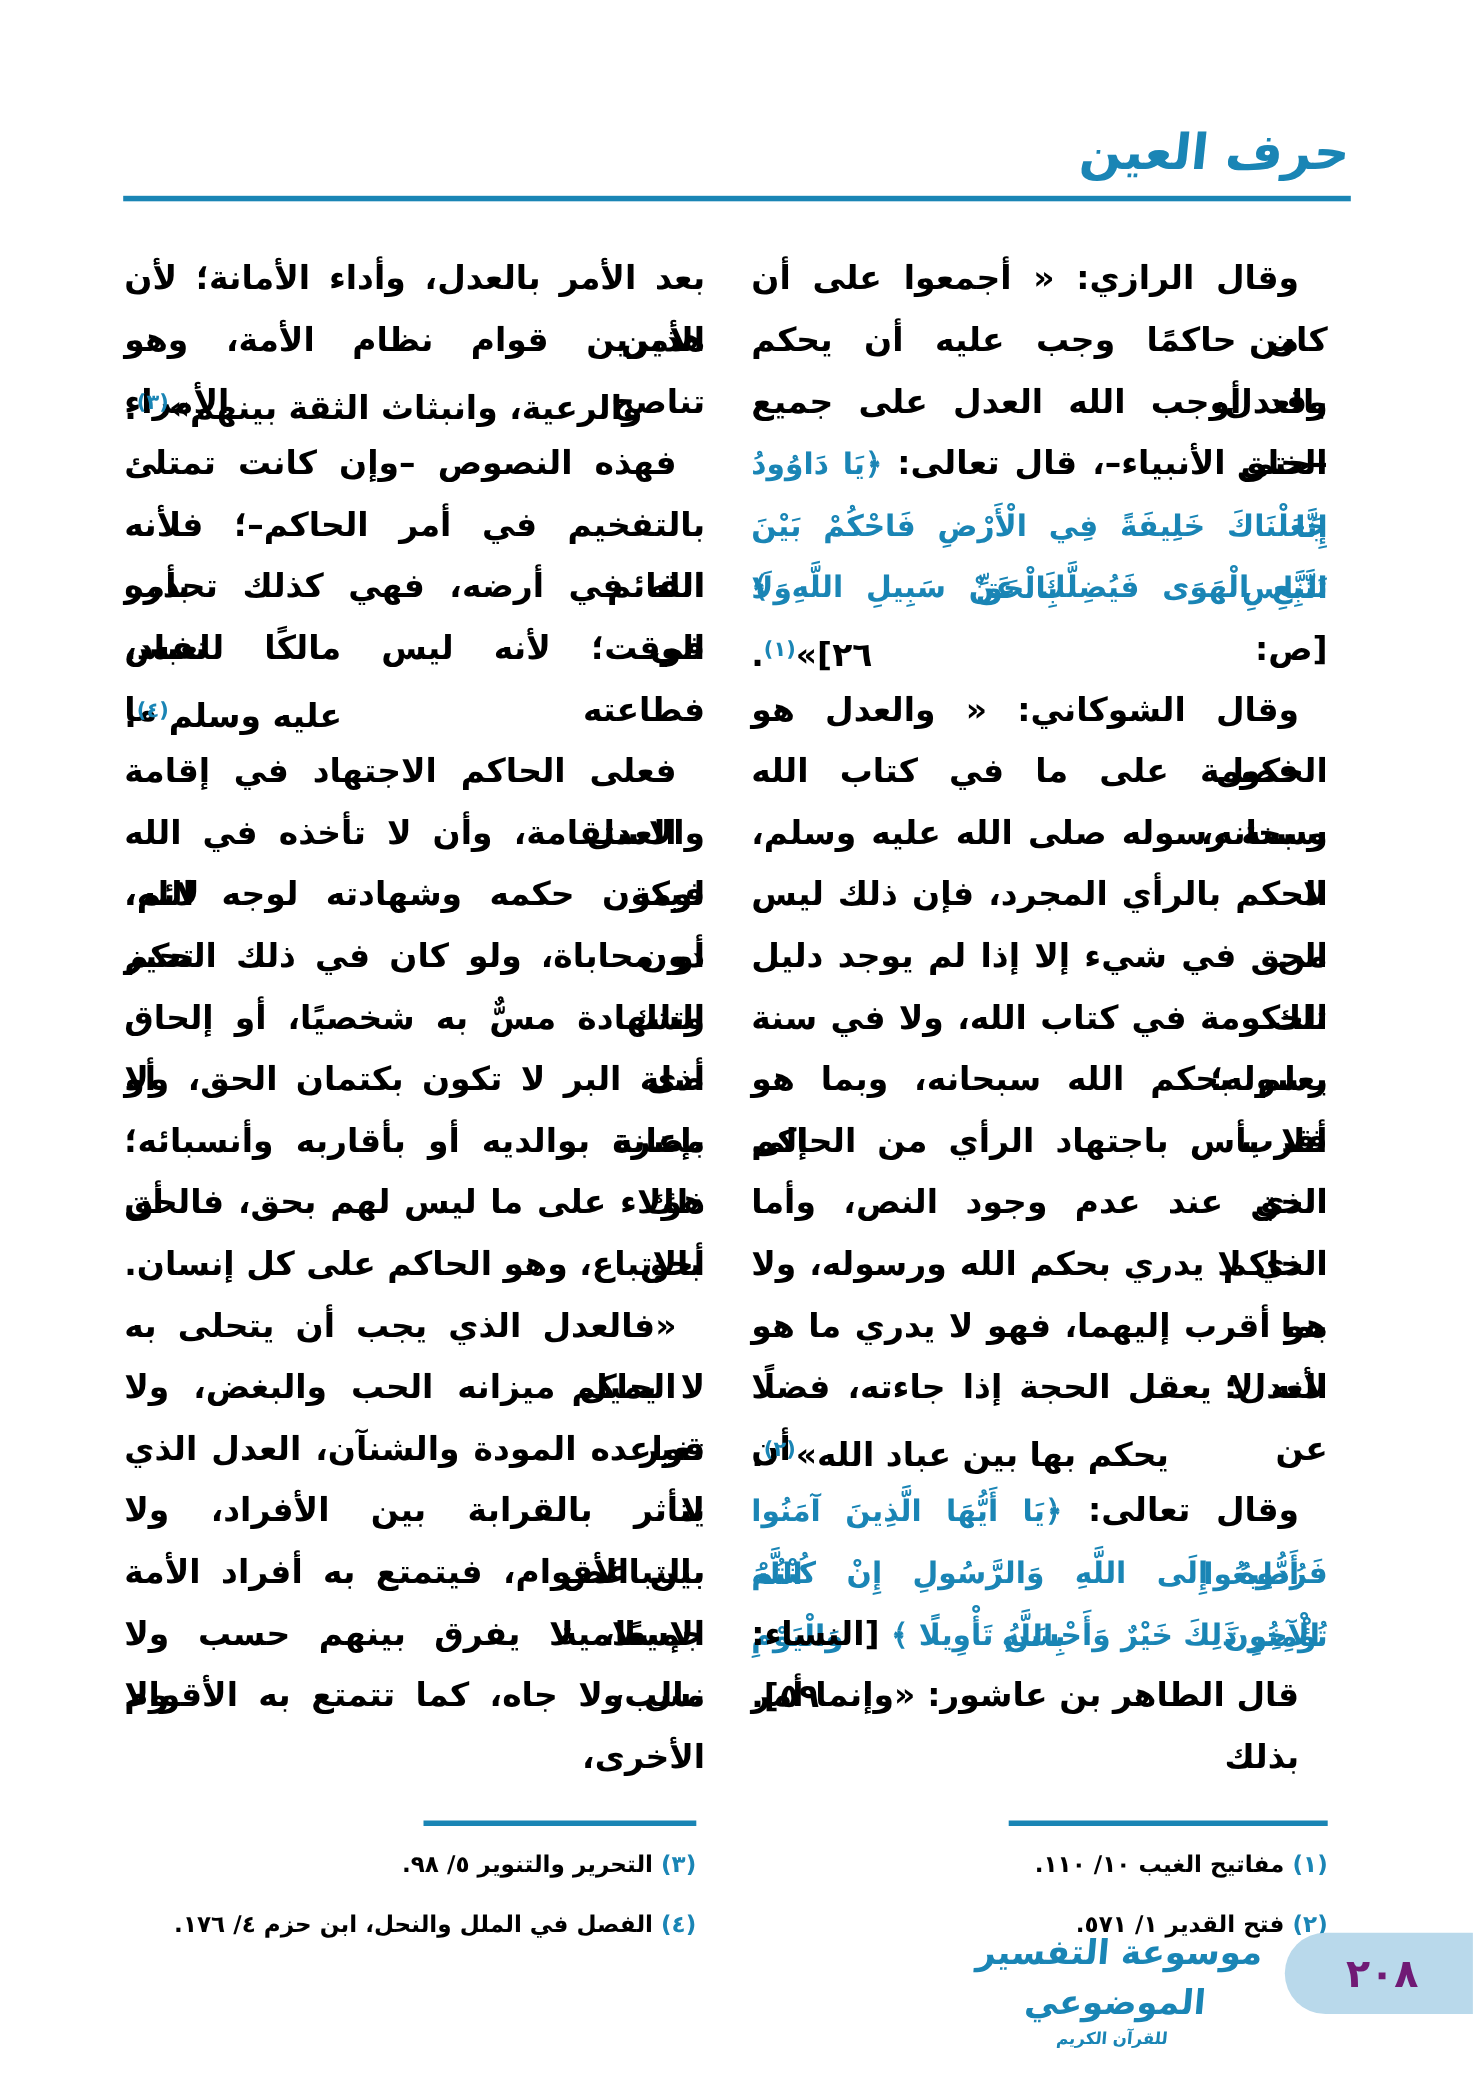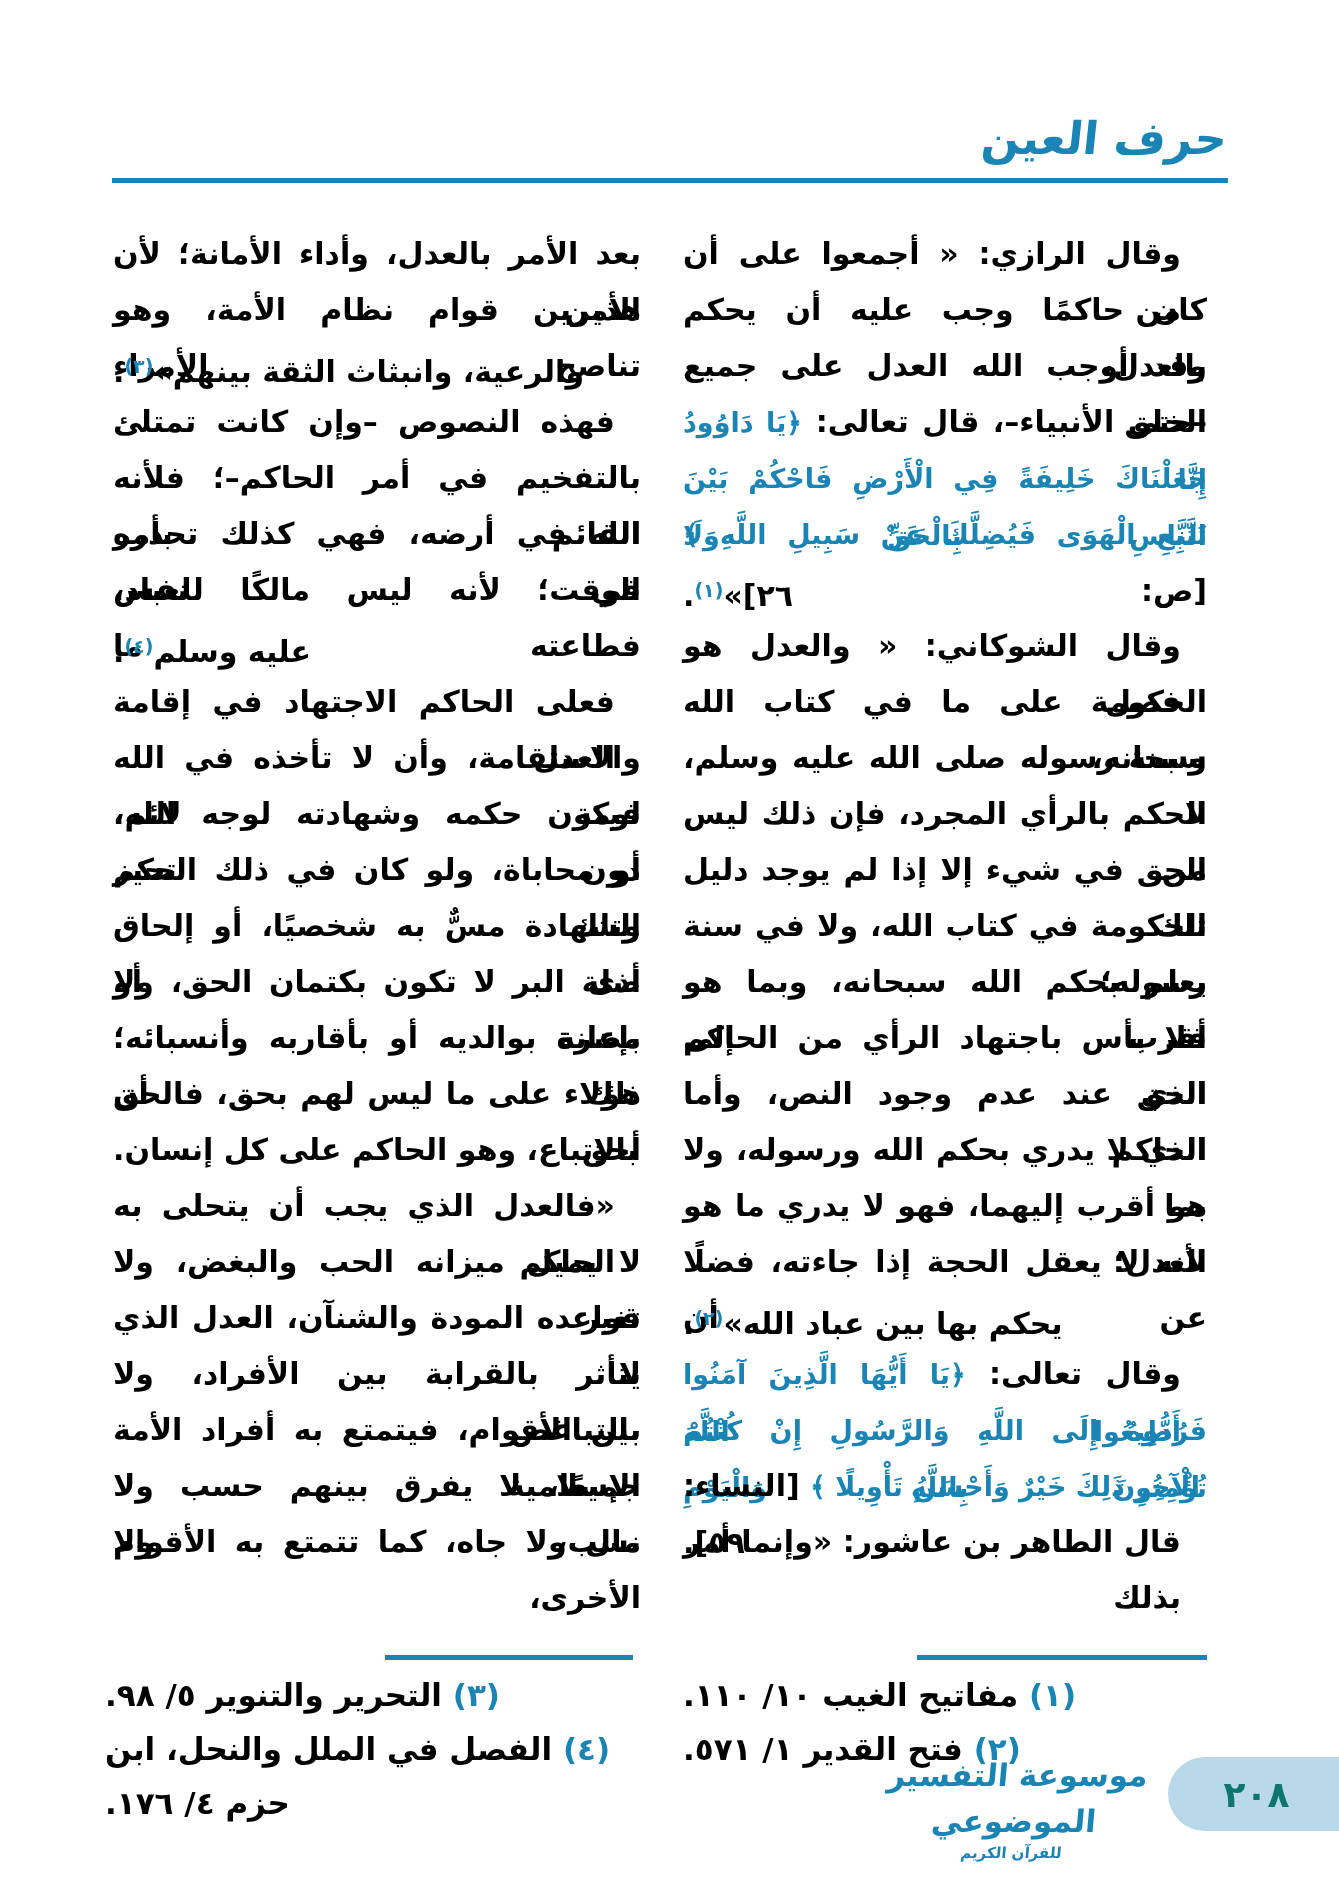--- a/index.html
+++ b/index.html
@@ -19,31 +19,31 @@
   .tline.indent{padding-right:26px;}
   .q{color:#1a85b5;font-size:27px;}
   .fnref{color:#1a85b5;font-size:19px;vertical-align:9px;}
   
   .fnsep{position:absolute;top:1655px;height:5px;background:#1a85b5;}
   #fnsep-right{left:917px;width:290px;}
   #fnsep-left{left:385px;width:248px;}
   .fnblock{position:absolute;top:1668px;direction:rtl;font-weight:bold;}
   #fn-right{left:683px;width:524px;}
   #fn-left{left:105px;width:528px;}
-  .fnline{height:54px;line-height:54px;font-size:31px;color:#000;text-align:left;}
+  .fnline{height:54px;line-height:54px;font-size:21px;color:#000;text-align:right;}
   .fnmark{color:#1a85b5;}
   
   #logo{position:absolute;top:1752px;left:880px;width:270px;text-align:center;
         color:#1a85b5;transform:skewX(-5deg);}
   #logo-title{font-size:31px;font-weight:bold;line-height:46px;letter-spacing:-1px;}
   #logo-subtitle{font-size:15px;font-weight:bold;line-height:18px;}
   
   #page-badge{position:absolute;top:1757px;right:0;width:171px;height:74px;
         background:#b9d9eb;border-radius:40px 0 0 40px;display:flex;align-items:center;
-        justify-content:center;color:#0f766e;font-size:36px;font-weight:bold;
+        justify-content:center;color:#701a75;font-size:36px;font-weight:bold;
         letter-spacing:14px;padding-left:6px;box-sizing:border-box;}
 </style>
 </head>
 <body>
 
 <div id="page">
 
   <div id="chapter-title">حرف العين</div>
   <div id="header-rule"></div>
 

